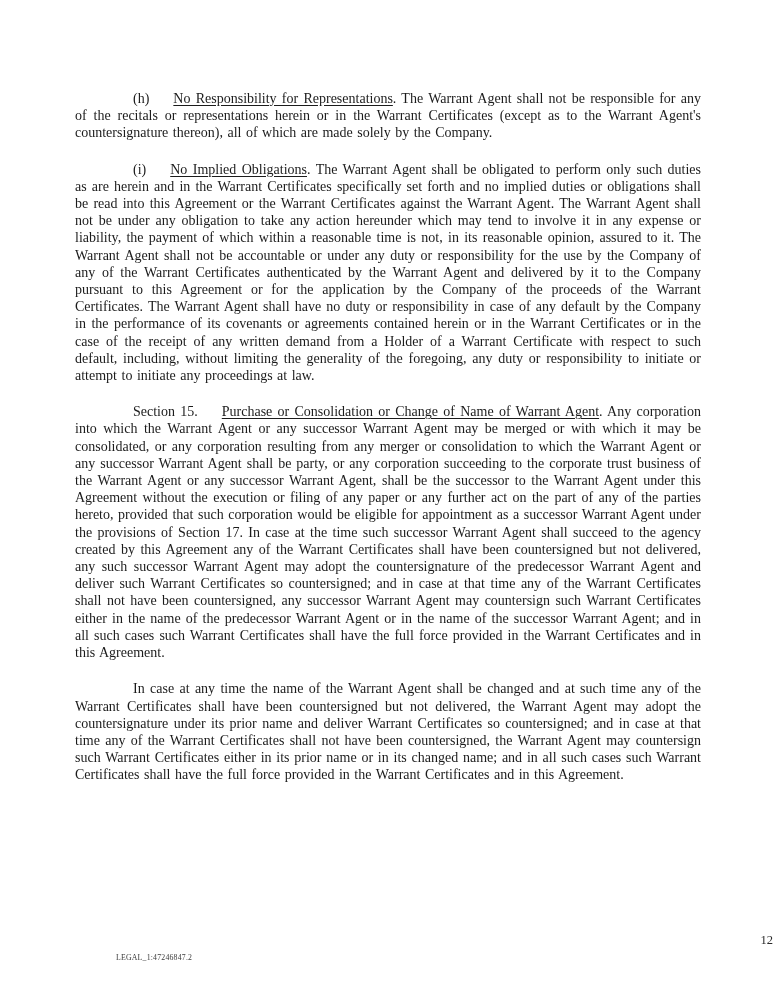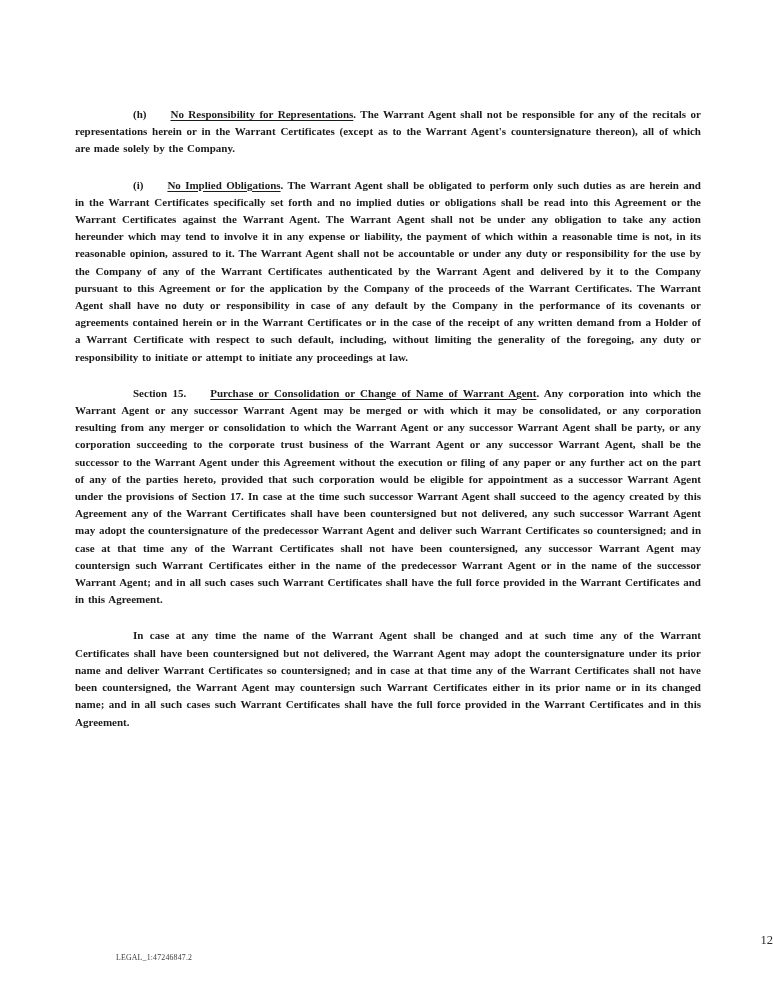--- a/index.html
+++ b/index.html
@@ -16,27 +16,26 @@
     color: #1b1b1b;
     overflow: hidden;
   }
   .text-block {
     position: absolute;
     top: 90px;
     left: 75px;
     width: 626px;
   }
   .para {
-    font-size: 11px;
+    font-size: 14px;
     line-height: 17.2px;
     text-align: justify;
     text-indent: 58px;
-    margin: 16px 0 19px 0;
+    margin: 0 0 19px 0;
     word-spacing: 1px;
-    font-weight: bold;
   }
   .para-heading {
     text-decoration: underline;
     text-underline-offset: 2px;
   }
   .label-gap {
     display: inline-block;
     width: 24px;
   }
   .page-number {

